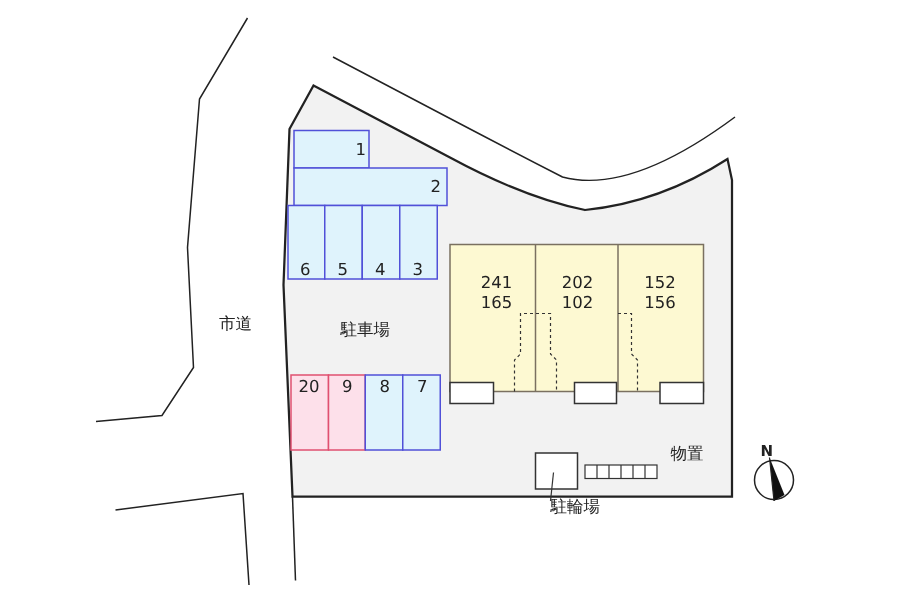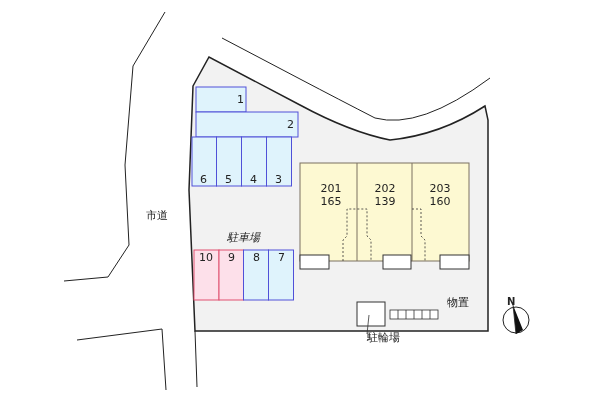--- a/index.html
+++ b/index.html
@@ -61,41 +61,41 @@
     </g>
 
     <g>
       <circle cx="516" cy="320" r="13" fill="#ffffff" stroke="#222" stroke-width="1"></circle>
       <polygon points="513,305 516,334 523,330" fill="#111"></polygon>
       <line x1="513" y1="305" x2="516" y2="334" stroke="#222" stroke-width="0.8"></line>
     </g>
   </svg>
 
   <div class="lbl" style="left:146px;top:210px;">市道</div>
-  <div class="lbl" style="left:227px;top:232px;font-style:italic;">駐車場</div>
+  <div class="lbl" style="left:227px;top:214px;">駐車場</div>
   <div class="lbl" style="left:403px;top:297px;padding-left:44px;">物置</div>
   <div class="lbl" style="left:367px;top:332px;">駐輪場</div>
   <div class="lbl" style="left:507px;top:297px;font-size:10px;font-weight:bold;">N</div>
 
   <div class="num" style="left:237px;top:94px;">1</div>
   <div class="num" style="left:287px;top:119px;">2</div>
   <div class="num" style="left:275px;top:174px;">3</div>
   <div class="num" style="left:250px;top:174px;">4</div>
   <div class="num" style="left:225px;top:174px;">5</div>
   <div class="num" style="left:200px;top:174px;">6</div>
   <div class="num" style="left:278px;top:252px;">7</div>
   <div class="num" style="left:253px;top:252px;">8</div>
   <div class="num" style="left:228px;top:252px;">9</div>
-  <div class="num" style="left:199px;top:252px;">10</div>
+  <div class="num" style="left:199px;top:252px;">20</div>
 
   <div class="unit" style="left:310px;top:182px;width:42px;">
-    <div>201</div>
+    <div>241</div>
     <div>165</div>
   </div>
   <div class="unit" style="left:364px;top:182px;width:42px;text-align:center;">
     <div>202</div>
-    <div>139</div>
+    <div>102</div>
   </div>
   <div class="unit" style="left:419px;top:182px;width:42px;">
-    <div>203</div>
-    <div>160</div>
+    <div>152</div>
+    <div>156</div>
   </div>
 </div>
 
 </body></html>

